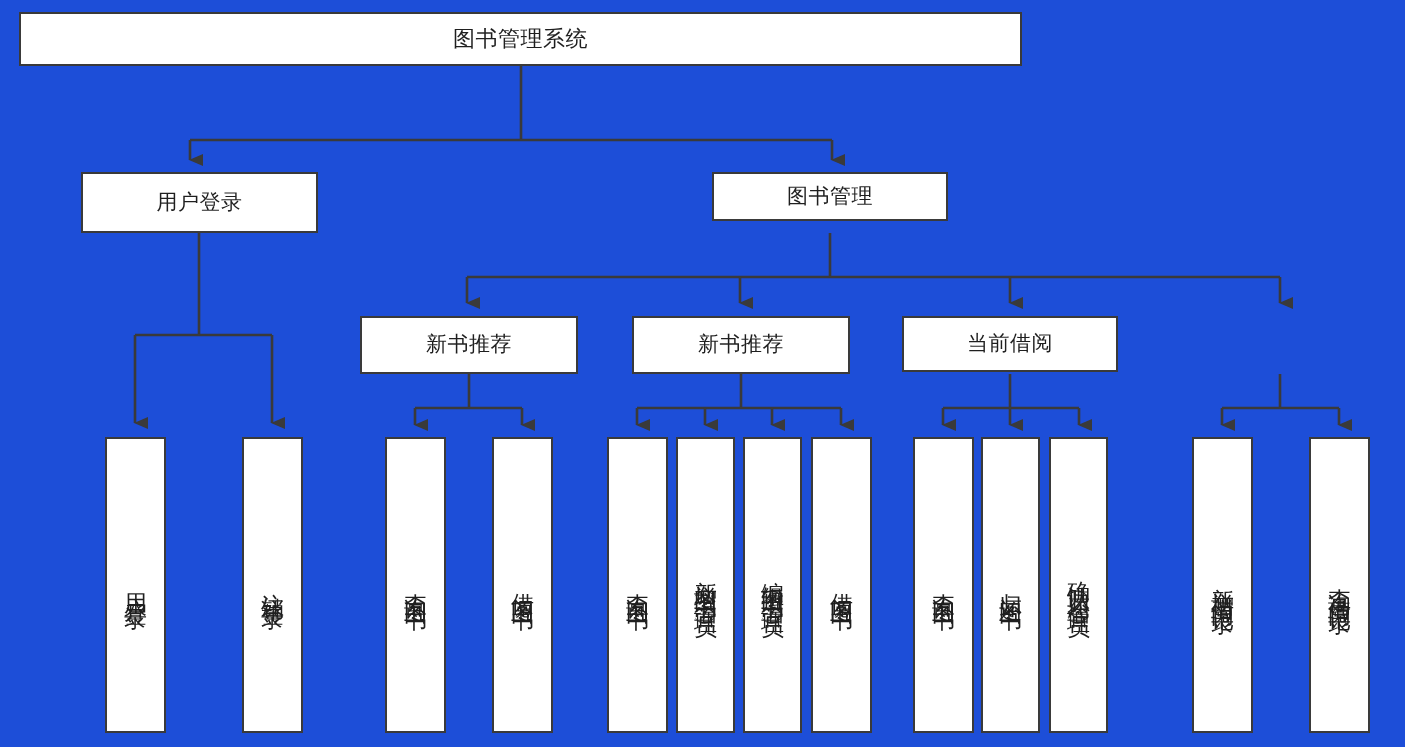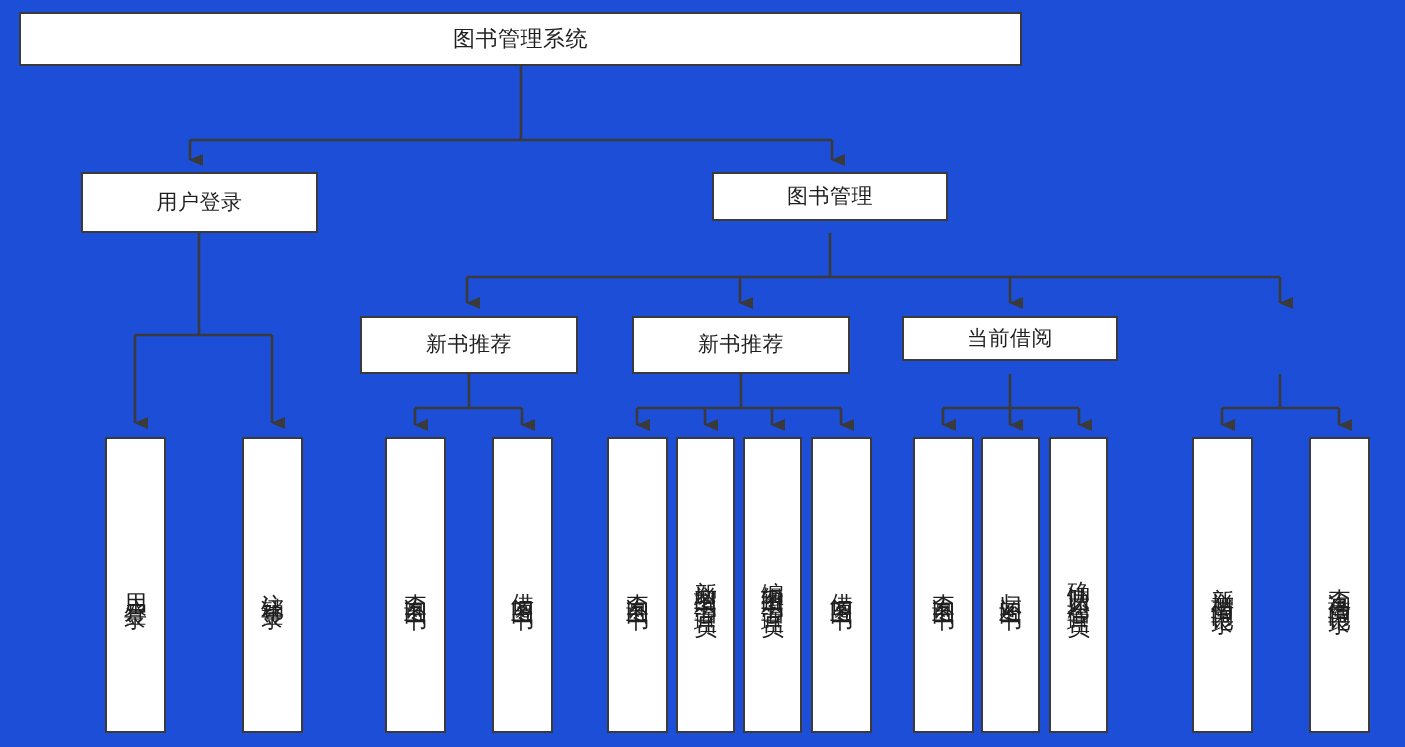--- a/index.html
+++ b/index.html
@@ -137,21 +137,21 @@
   <div class="node h" style="left:712px; top:172px; width:236px; height:49px;">
     <span class="lbl">图书管理</span>
   </div>
 
   <div class="node h" style="left:360px; top:316px; width:218px; height:58px;">
     <span class="lbl">新书推荐</span>
   </div>
   <div class="node h" style="left:632px; top:316px; width:218px; height:58px;">
     <span class="lbl">新书推荐</span>
   </div>
-  <div class="node h" style="left:902px; top:316px; width:216px; height:45px;">
+  <div class="node h" style="left:902px; top:316px; width:216px; height:56px;">
     <span class="lbl">当前借阅</span>
   </div>
 
   <div class="node v" style="left:105px; top:437px; width:61px; height:296px;">
     <span class="lbl">用户登录</span>
   </div>
   <div class="node v" style="left:242px; top:437px; width:61px; height:296px;">
     <span class="lbl">注销登录</span>
   </div>
 

